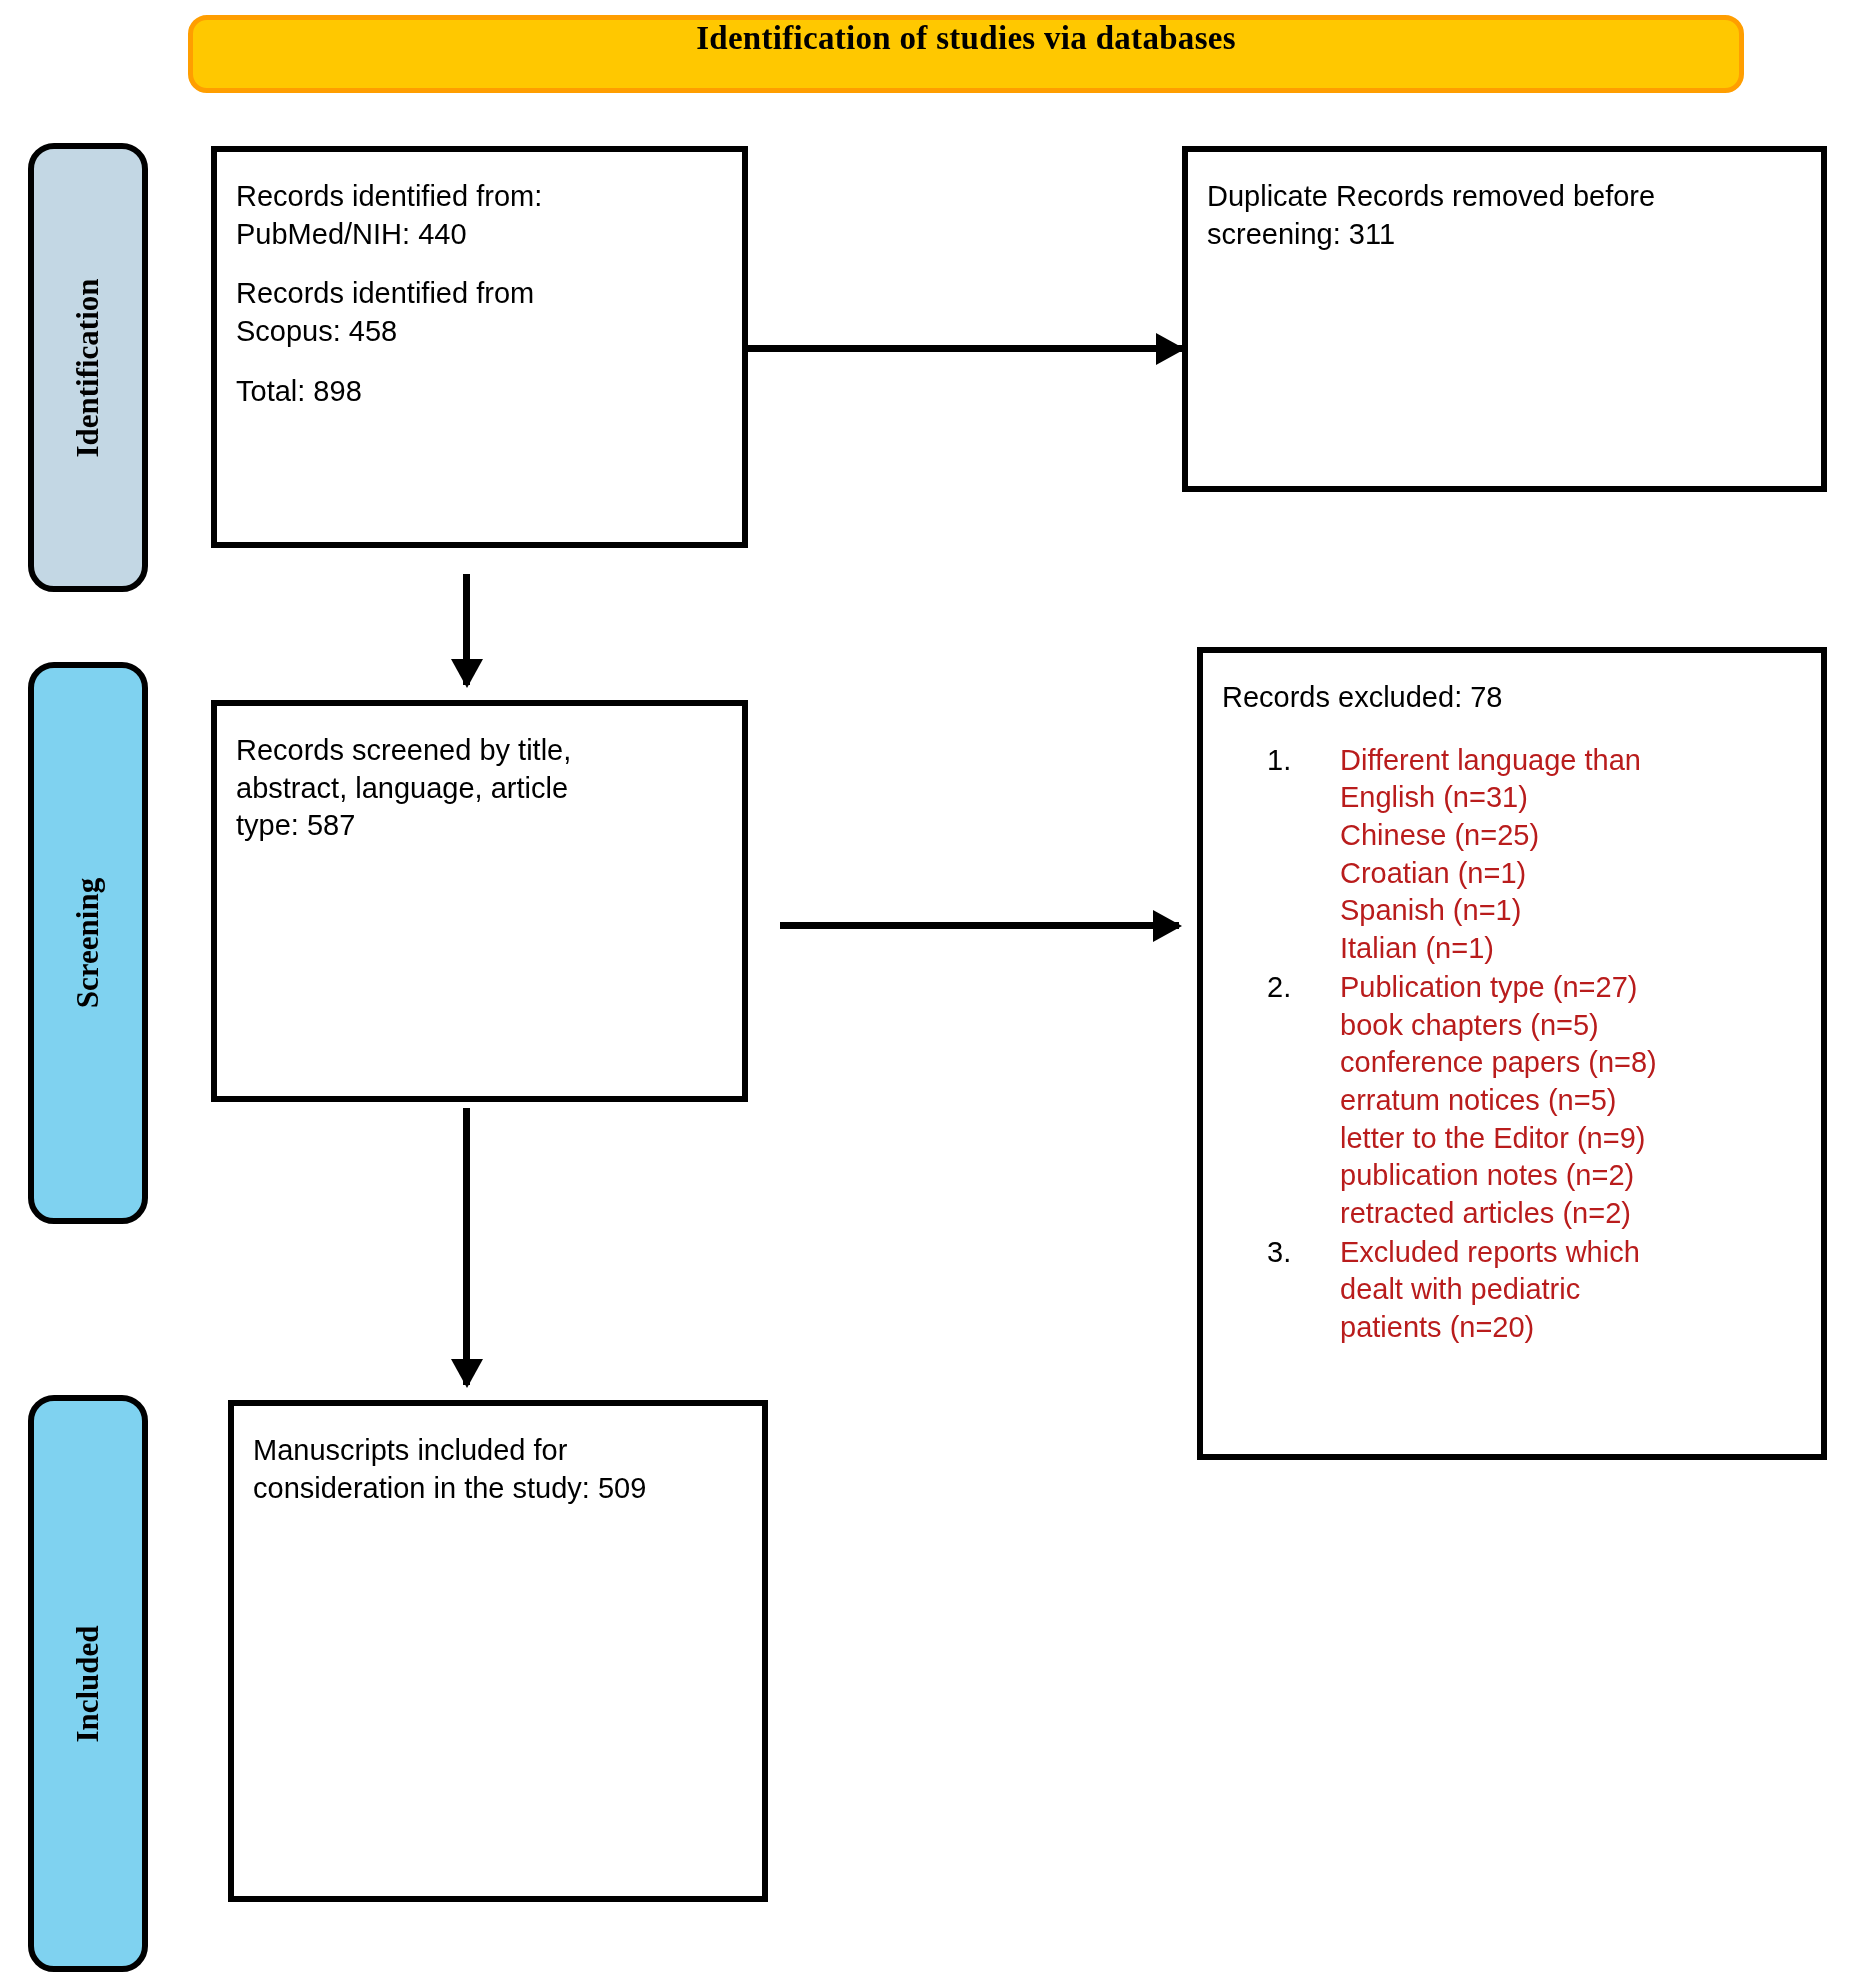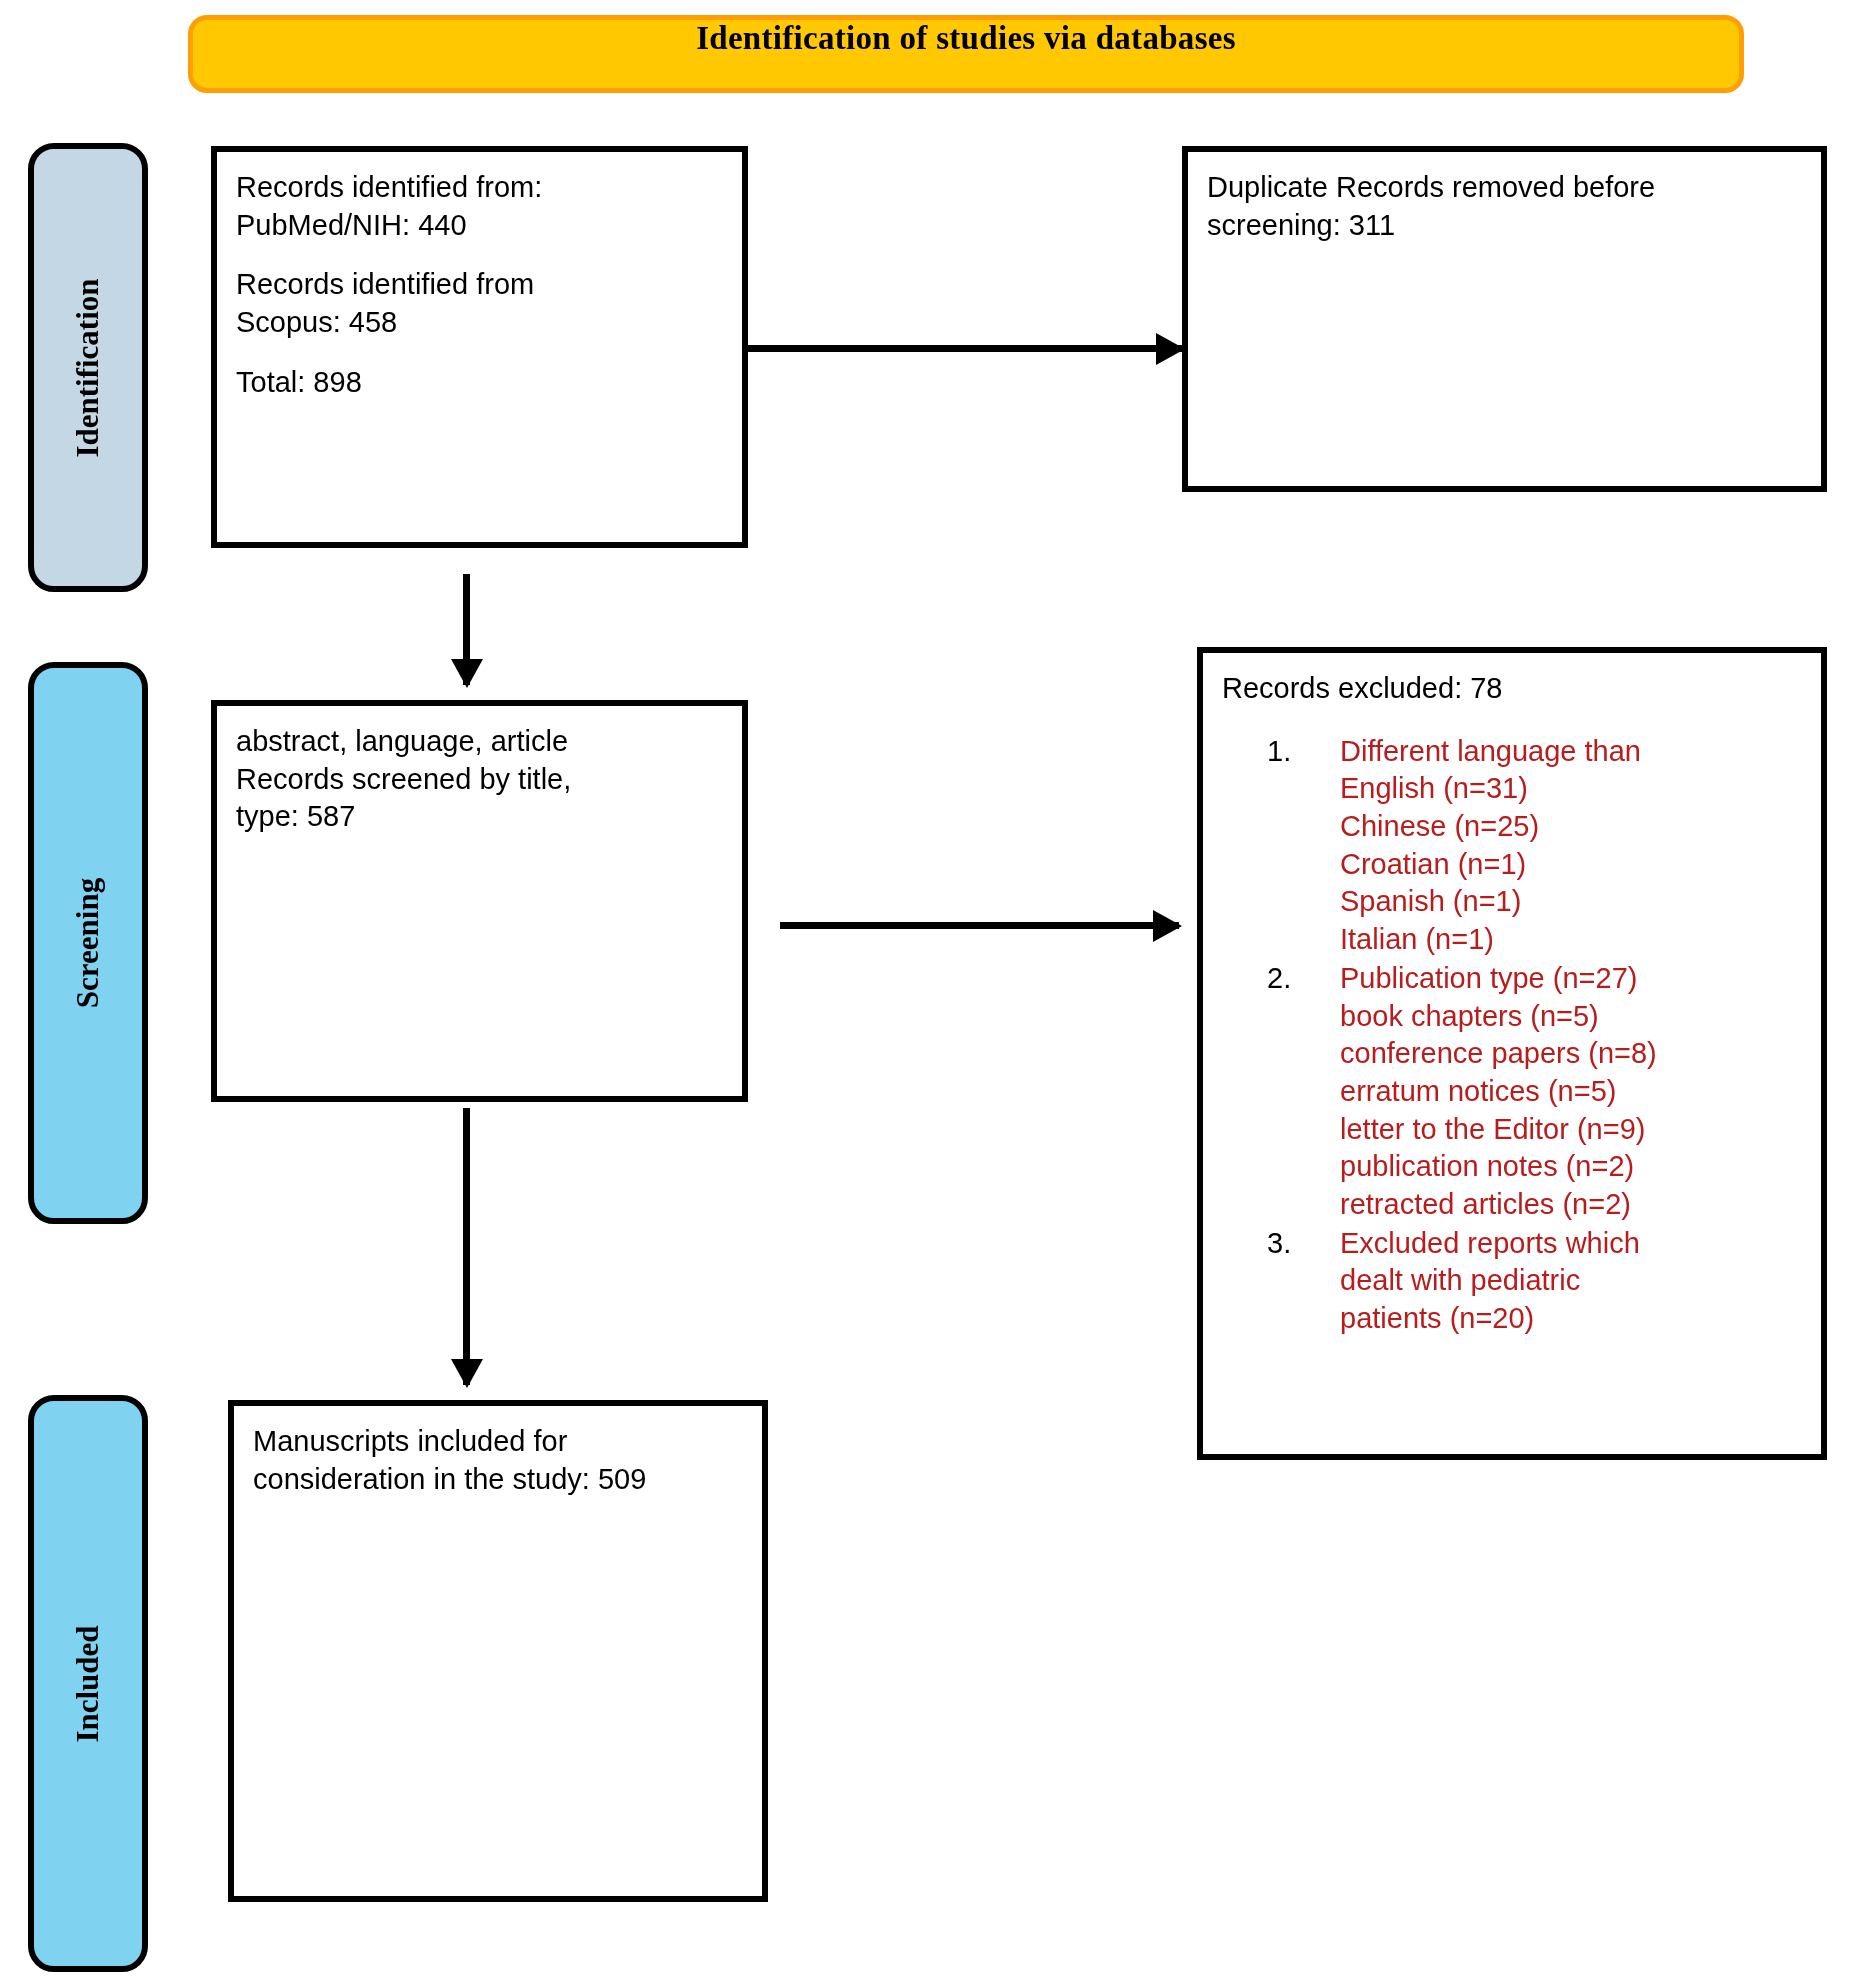--- a/index.html
+++ b/index.html
@@ -73,21 +73,21 @@
     height: 577px;
     background: #7FD2F0;
   }
 
   
   .box {
     position: absolute;
     background: #ffffff;
     border: 6px solid #000000;
     box-sizing: border-box;
-    padding: 17px 19px;
+    padding: 26px 19px;
   }
   .box p {
     margin: 0;
     font-size: 29px;
     line-height: 1.30;
     color: #000000;
   }
   .box p.spacer-gap { height: 22px; }
   .just p { text-align: justify; text-align-last: left; }
 
@@ -190,22 +190,22 @@
     <p class="spacer-gap"></p>
     <p>Total: 898</p>
   </div>
 
   <div class="box" id="box-duplicates">
     <p>Duplicate Records removed before</p>
     <p>screening: 311</p>
   </div>
 
   <div class="box just" id="box-screened">
+    <p>Records screened by title,</p>
     <p>abstract, language, article</p>
-    <p>Records screened by title,</p>
     <p>type: 587</p>
   </div>
 
   <div class="box" id="box-excluded">
     <p class="excl-head">Records excluded: 78</p>
     <ul class="excl-list">
 
       <li class="excl-item">
         <span class="excl-num">1.</span>
         <div class="excl-body">

